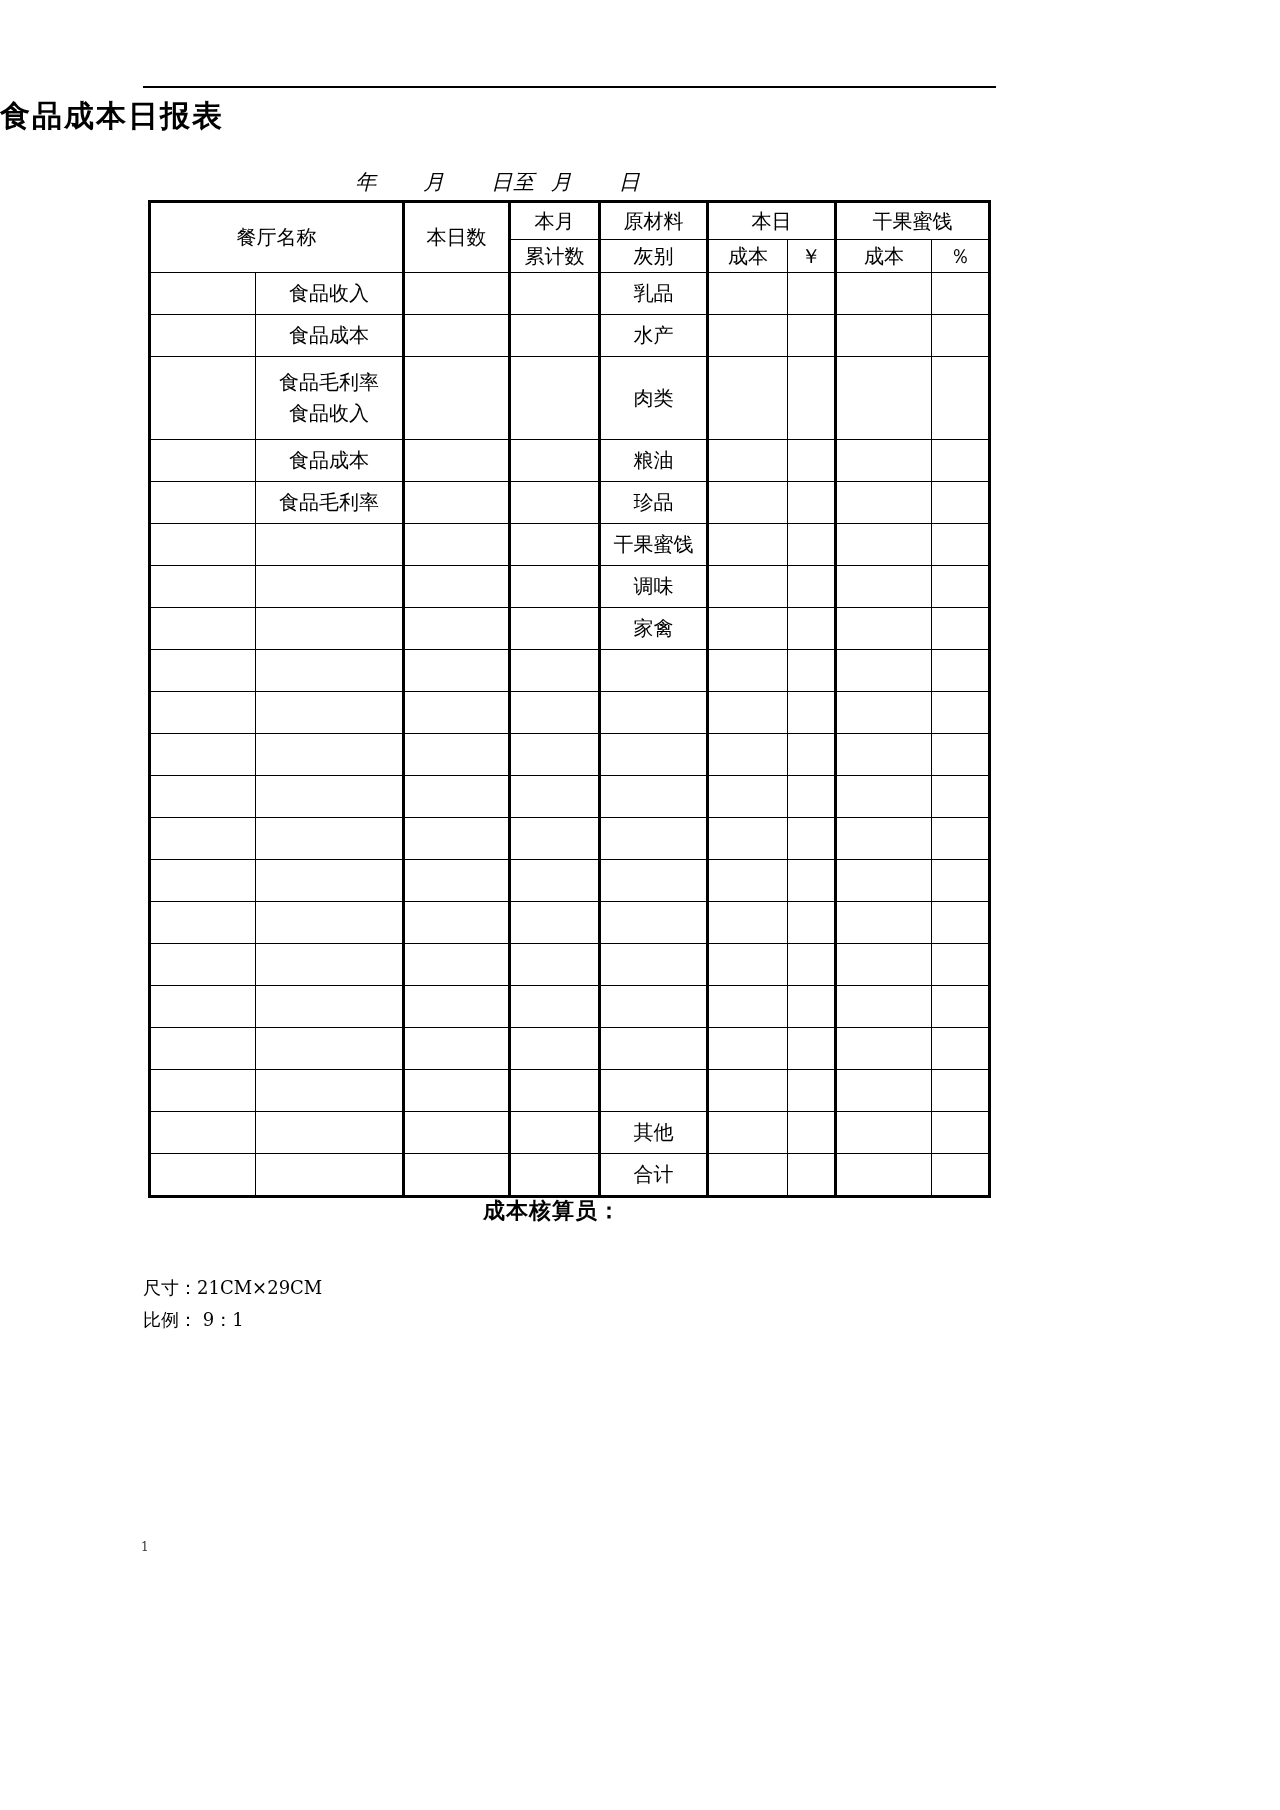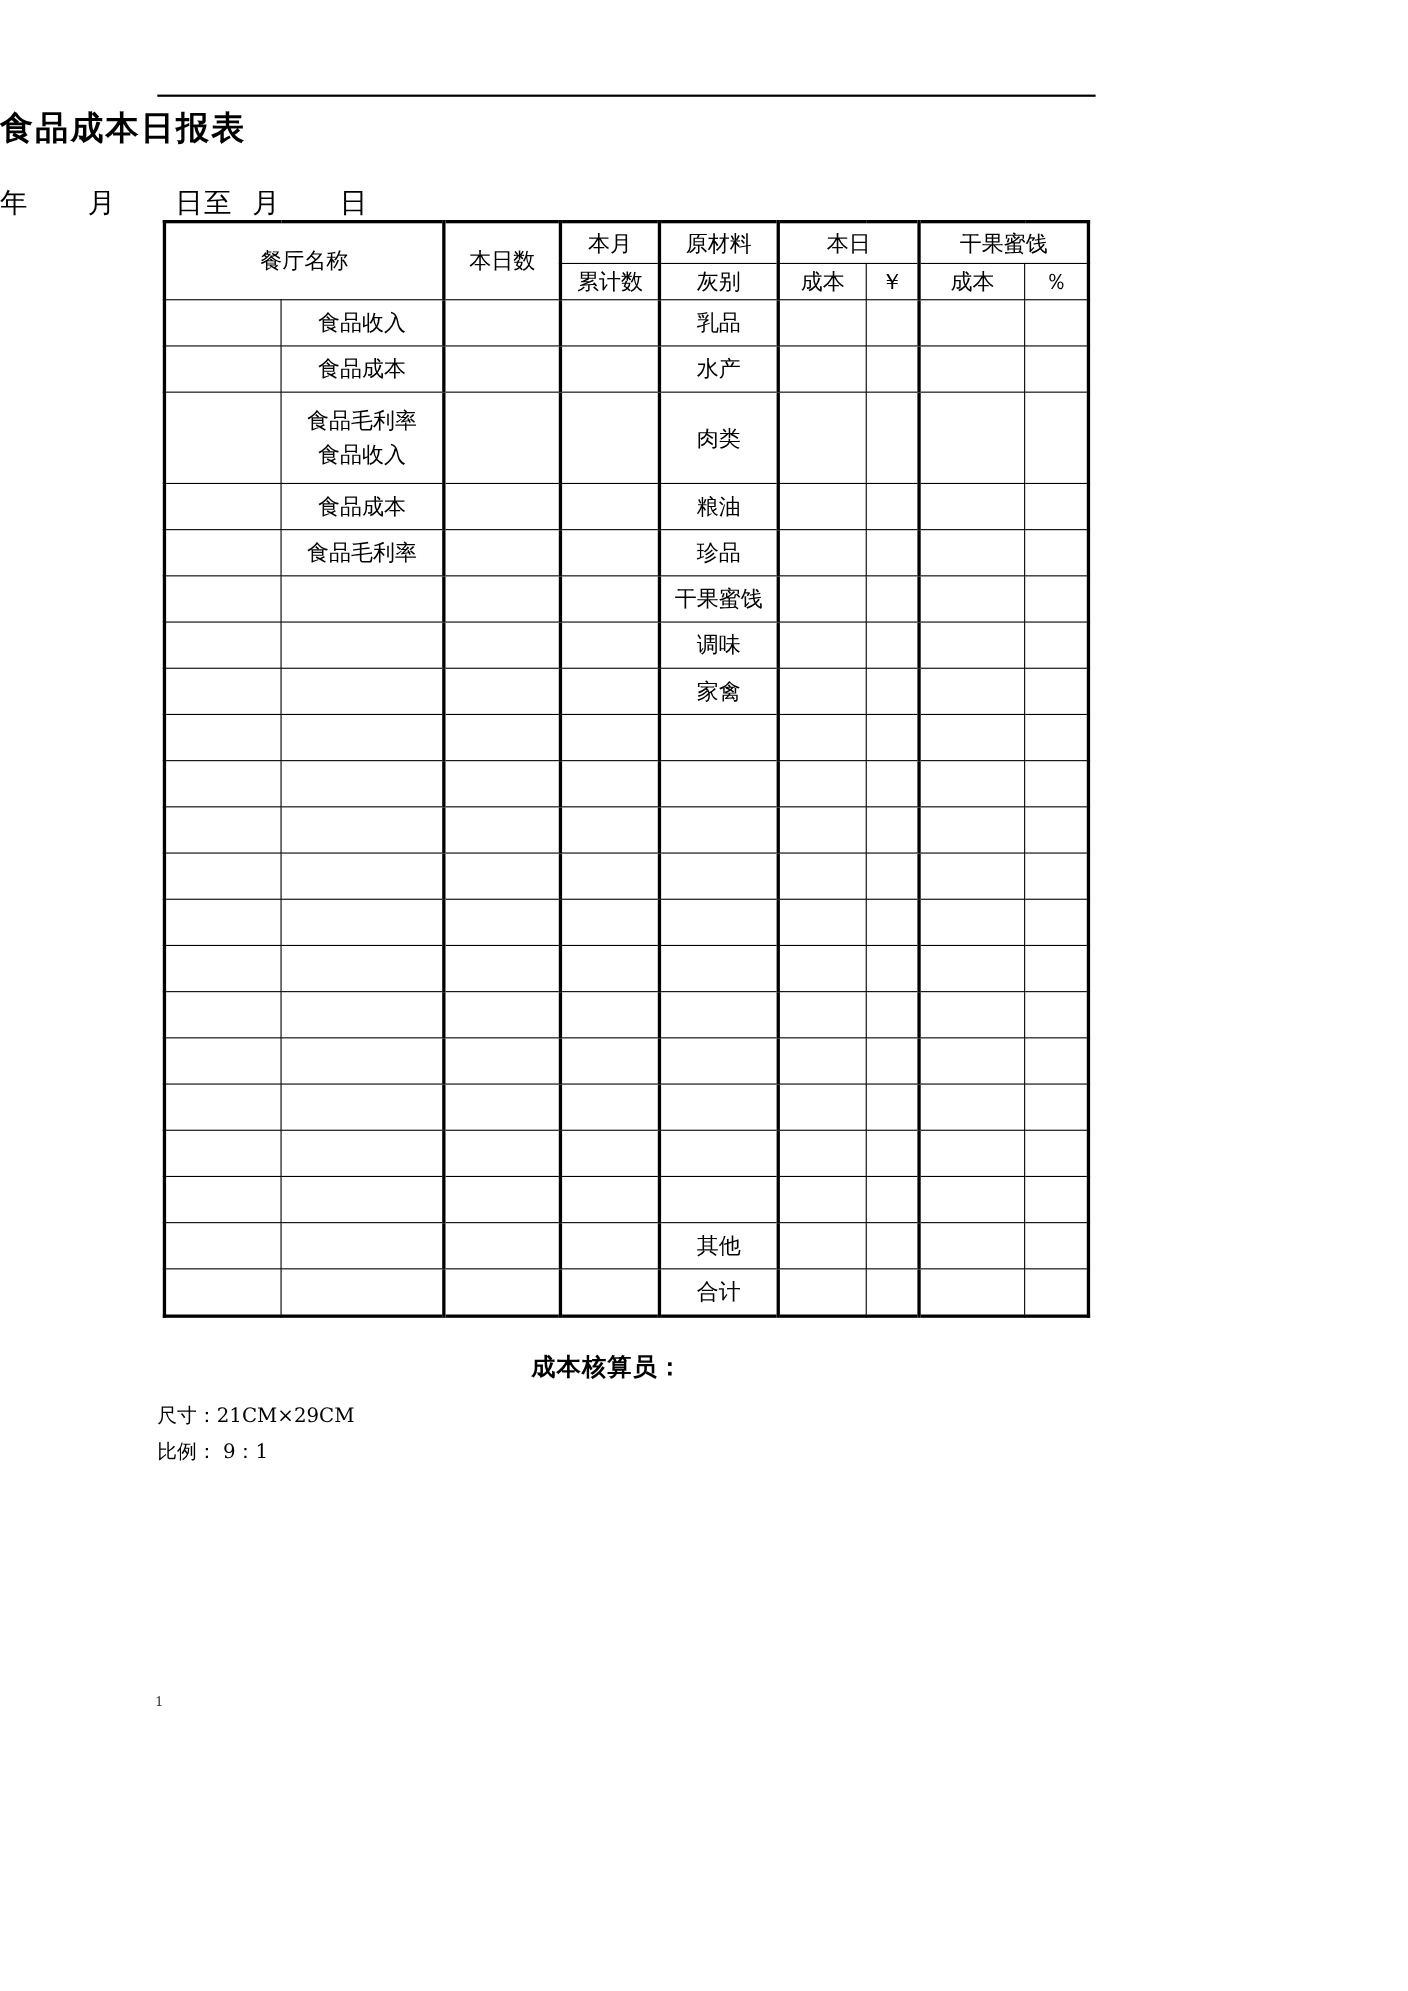--- a/index.html
+++ b/index.html
@@ -47,24 +47,25 @@
     letter-spacing: 2px;
     font-family: "DejaVu Serif", "Liberation Serif", serif;
   }
 
   
   .date-line {
     position: absolute;
     left: 0;
     top: 168px;
     width: 996px;
-    text-align: left;
-    font-size: 25px;
+    text-align: center;
+    font-size: 21px;
     letter-spacing: 1px;
     white-space: pre;
+    font-style: italic;
   }
 
   
   .table-wrap {
     position: absolute;
     left: 132px;
     top: 200px;
     width: 840px;
     padding-left: 16px;
   }
@@ -134,21 +135,20 @@
   
   .accountant {
     position: absolute;
     left: 132px;
     top: 1196px;
     width: 840px;
     text-align: center;
     font-size: 22px;
     font-weight: bold;
     letter-spacing: 1px;
-    margin-top: 32px;
   }
 
   
   .notes {
     position: absolute;
     left: 143px;
     top: 1272px;
     font-size: 18px;
     line-height: 1.75;
   }

